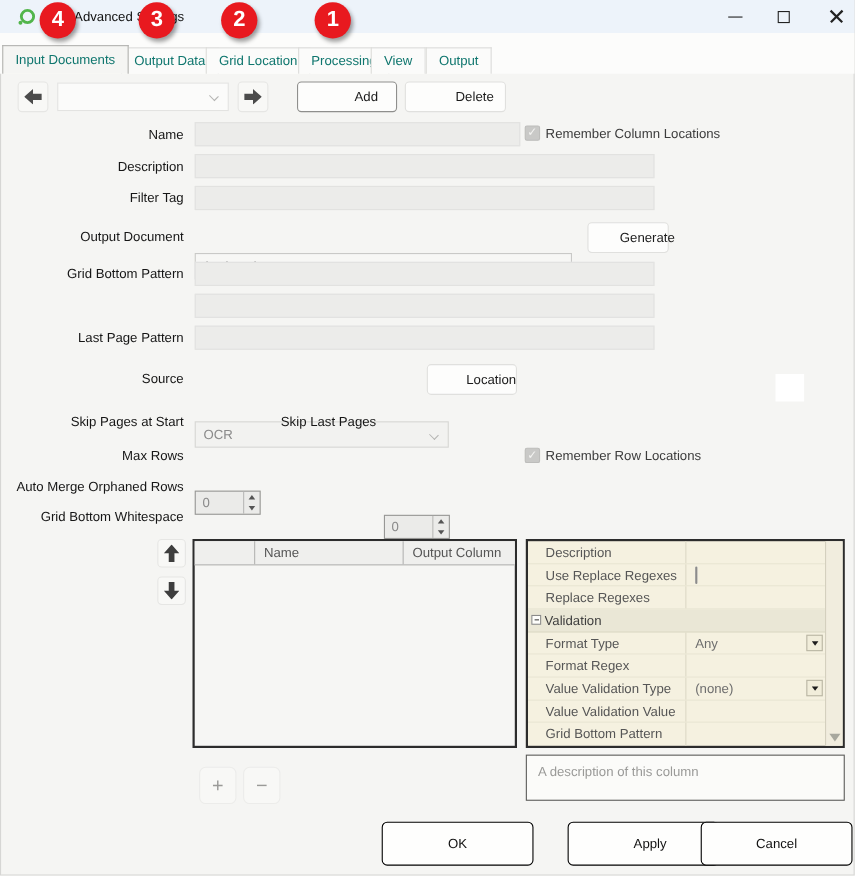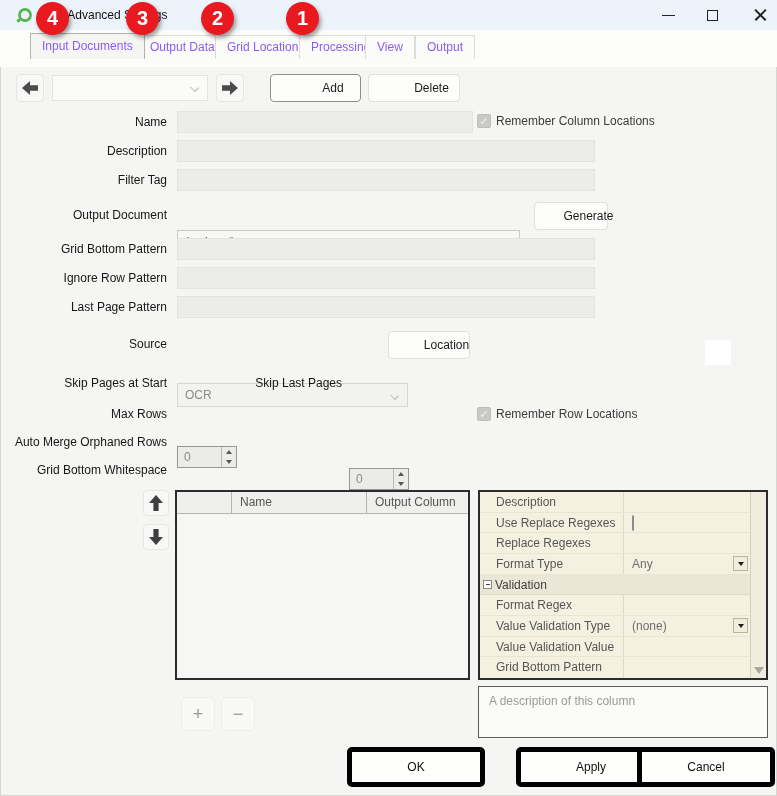--- a/index.html
+++ b/index.html
@@ -15,21 +15,21 @@
   .winbtn { position:absolute; top:0; width:34px; height:30px; display:flex; align-items:center; justify-content:center; }
   .glyph-min { width:13px; height:0; border-top:1.6px solid #222; }
   .glyph-max { width:11px; height:11px; border:1.6px solid #222; }
   .glyph-close { position:relative; width:13px; height:13px; }
   .glyph-close::before,.glyph-close::after { content:""; position:absolute; left:-1px; top:5.5px; width:15px; height:1.6px; background:#222; }
   .glyph-close::before { transform:rotate(45deg); }
   .glyph-close::after { transform:rotate(-45deg); }
 
   
   .tabstrip { position:absolute; left:0; top:30px; width:777px; height:37px; background:#fcfcfb; }
-  .tab { position:absolute; bottom:8px; height:24px; line-height:23px; padding:0 11px; background:#fbfbfa; border:1px solid #dcdcda; border-bottom:none; color:#8b5cf6;margin-left:28px; }
+  .tab { position:absolute; bottom:0; height:24px; line-height:23px; padding:0 11px; background:#fbfbfa; border:1px solid #dcdcda; border-bottom:none; color:#0f766e; }
   .tab.selected { height:26px; line-height:25px; background:#f5f5f3; border:1px solid #b2b2b0; border-bottom:none; z-index:2; }
 
   
   .badge { position:absolute; width:33px; height:33px; border-radius:50%; background:#e8191f; color:#fff; font-size:20px; font-weight:bold; display:flex; align-items:center; justify-content:center; box-shadow:2px 3px 4px rgba(0,0,0,.38); z-index:10; }
 
   
   .btn { background:#fdfdfc; border:1px solid #e0e0de; border-radius:4px; color:#1b1b1b; display:flex; align-items:center; justify-content:center;padding-left:35px; }
   .btn.primary { border-color:#8f8f8d; }
   .iconbtn { background:#f8f8f6; border:1px solid #e6e6e4; border-radius:4px; display:flex; align-items:center; justify-content:center; }
   .tb { background:#ececea; border:1px solid #e2e2e0; height:22px; }
@@ -63,25 +63,25 @@
   .prow.cat .plbl { width:auto; color:#3e3e3e; }
   .expander { width:9px; height:9px; border:1px solid #8a8a88; background:#fdfdfb; margin:5px 3px 0 3px; position:relative; }
   .expander::after { content:""; position:absolute; left:1.5px; top:3px; width:4px; height:1px; background:#444; }
   .ddbtn { position:absolute; right:2px; top:2.5px; width:15px; height:15px; border:1px solid #b9b5a2; background:#f1edda; display:flex; align-items:center; justify-content:center; }
   .ddbtn .t { width:0; height:0; border-left:3px solid transparent; border-right:3px solid transparent; border-top:4px solid #1c1c1c; }
   .pg-scroll { width:16px; border-left:1px solid #d4d0be; display:flex; flex-direction:column; justify-content:space-between; align-items:center; padding:4px 0; background:#f1edde; }
   .pg-scroll .tu { width:0; height:0; border-left:5px solid transparent; border-right:5px solid transparent; border-bottom:7px solid #aoaoa0; border-bottom-color:#a8a89e; }
   .pg-scroll .td { width:0; height:0; border-left:5px solid transparent; border-right:5px solid transparent; border-top:7px solid #a8a89e; }
   .gridcb { width:13px; height:13px; border:1px solid #8c8c8a; border-radius:3px; background:#fdfdfc; margin-top:3px; }
 
-  .descbox { position:absolute; left:478px; top:686px; width:290px; height:52px; border:1.5px solid #5a5a58; background:#fbfbf9; padding:7px 0 0 10px; color:#9a9a98; }
+  .descbox { position:absolute; left:478px; top:686px; width:290px; height:42px; border:1.5px solid #5a5a58; background:#fbfbf9; padding:7px 0 0 10px; color:#9a9a98; }
 
   .plusminus { color:#9a9a98; font-size:18px; border-color:#ececea; border-radius:6px; }
 
-  .footer-btn { position:absolute; top:747px; width:138px; height:40px; background:#fefefd; border:5px solid #000000; border-radius:5px; display:flex; align-items:center; justify-content:center; color:#111; }
+  .footer-btn { position:absolute; top:747px; width:138px; height:40px; background:#fefefd; border:1px solid #000000; border-radius:5px; display:flex; align-items:center; justify-content:center; color:#111; }
 
   svg { display:block; }
 </style>
 </head>
 <body>
 
 <div class="window">
 
   <div class="titlebar">
     <span class="app-icon">
@@ -161,21 +161,20 @@
     <span>(as input)</span>
     <span class="chev"></span>
   </div>
   <div class="btn abs" style="left:534px; top:202px; width:74px; height:28px;">
       <span>Generate</span>
     </div>
 
   <div class="lbl" style="top:238px;">Grid Bottom Pattern</div>
   <div class="tb abs" style="left:177px; top:238px; width:418px;"></div>
 
-  <div class="lbl" style="top:267px;">Ignore Row Pattern</div>
   <div class="tb abs" style="left:177px; top:267px; width:418px;"></div>
 
   <div class="lbl" style="top:296px;padding-left:48px;">Last Page Pattern</div>
   <div class="tb abs" style="left:177px; top:296px; width:418px;"></div>
 
   <div class="lbl" style="top:333px;">Source</div>
   <div class="combo abs disabled" style="left:177px; top:333px; width:231px; background:#f2f2f0;">
     <span>OCR</span>
     <span class="chev"></span>
   </div>
@@ -271,33 +270,33 @@
       <div class="prow">
         <div class="gut"></div>
           <div class="plbl">Use Replace Regexes</div>
         <div class="pval"><span class="gridcb"></span></div>
       </div>
       <div class="prow">
         <div class="gut"></div>
           <div class="plbl">Replace Regexes</div>
         <div class="pval"><span></span></div>
       </div>
+      <div class="prow cat">
+        <span class="expander"></span>
+        <div class="plbl">Validation</div>
+      </div>
       <div class="prow">
         <div class="gut"></div>
           <div class="plbl">Format Type</div>
         <div class="pval"><span>Any</span>
           <span class="ddbtn">
               <span class="t"></span>
             </span>
         </div>
       </div>
-      <div class="prow cat">
-        <span class="expander"></span>
-        <div class="plbl">Validation</div>
-      </div>
       <div class="prow">
         <div class="gut"></div>
           <div class="plbl">Format Regex</div>
         <div class="pval"><span></span></div>
       </div>
       <div class="prow">
         <div class="gut"></div>
           <div class="plbl">Value Validation Type</div>
         <div class="pval"><span>(none)</span>
           <span class="ddbtn">

